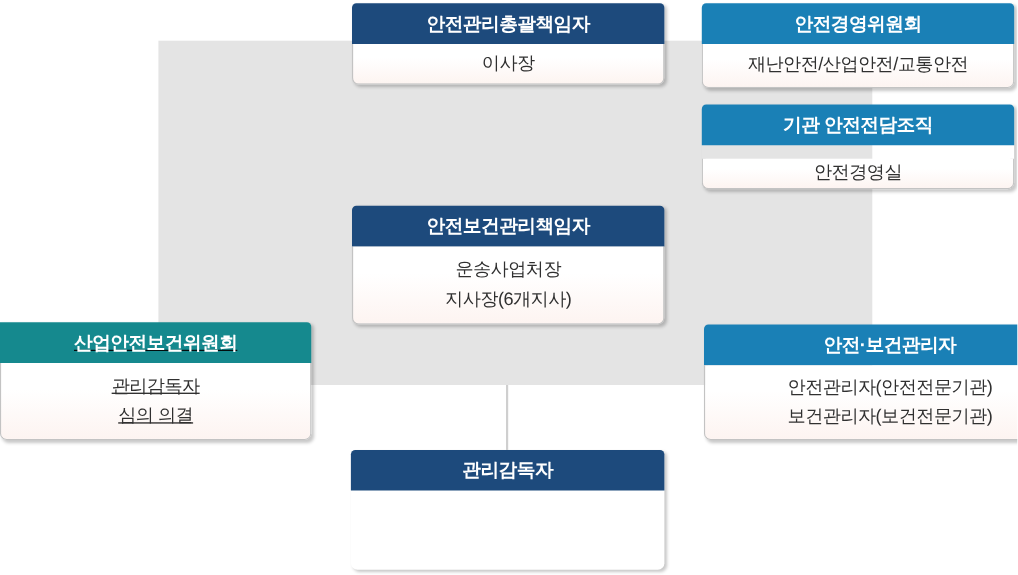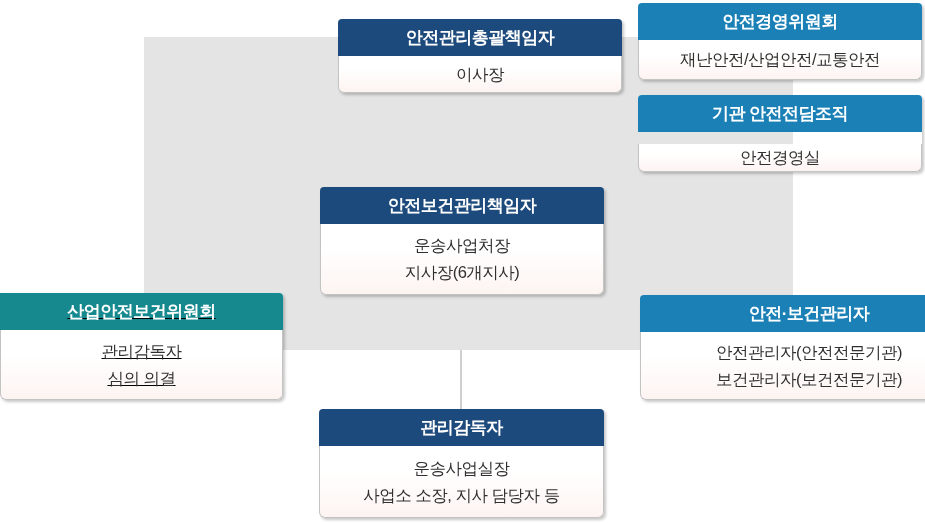--- a/index.html
+++ b/index.html
@@ -36,21 +36,21 @@
   .box-body{
     flex:1; display:flex; flex-direction:column; align-items:center; justify-content:center;
     background:linear-gradient(#ffffff 35%, #fdf4f1 100%);
     border:1px solid var(--border,#c3c3c3); border-top:none;
     border-radius:0 0 6px 6px;
     color:var(--text,#303030); font-size:16.5px; line-height:27px; letter-spacing:-0.5px;
     text-align:center;
   }
   .line:empty{display:none;}
   
-  .pos-b0{left:320px; top:19px;  width:284px; height:74px;margin-left:18px;}
+  .pos-b0{left:320px; top:3px;  width:284px; height:74px;}
   .pos-b1{left:638px; top:3px;  width:284px; height:77px;}
   .pos-b2{left:638px; top:95px; width:284px; height:77px;gap:12px;}
   .pos-b3{left:320px; top:187px;width:284px; height:108px;}
   .pos-b4{left:0px;   top:293px;width:283px; height:107px; border-radius:0 4px 6px 6px;text-decoration:underline;}
   .pos-b4 .box-header{border-radius:0 4px 0 0;}
   .pos-b5{left:640px; top:295px;width:338px; height:105px;}
   .pos-b6{left:319px; top:409px;width:285px; height:109px;}
 </style>
 </head>
 <body>
@@ -117,19 +117,15 @@
     <div class="box-body">
       <div class="line">안전관리자(안전전문기관)</div>
       <div class="line">보건관리자(보건전문기관)</div>
     </div>
   </div>
 
   <div class="box navy pos-b6">
     <div class="box-header">
       <span>관리감독자</span>
     </div>
-    <div class="box-body">
-      <div class="line">운송사업실장</div>
-      <div class="line">사업소 소장, 지사 담당자 등</div>
-    </div>
   </div>
 
 </div>
 
 </body></html>

